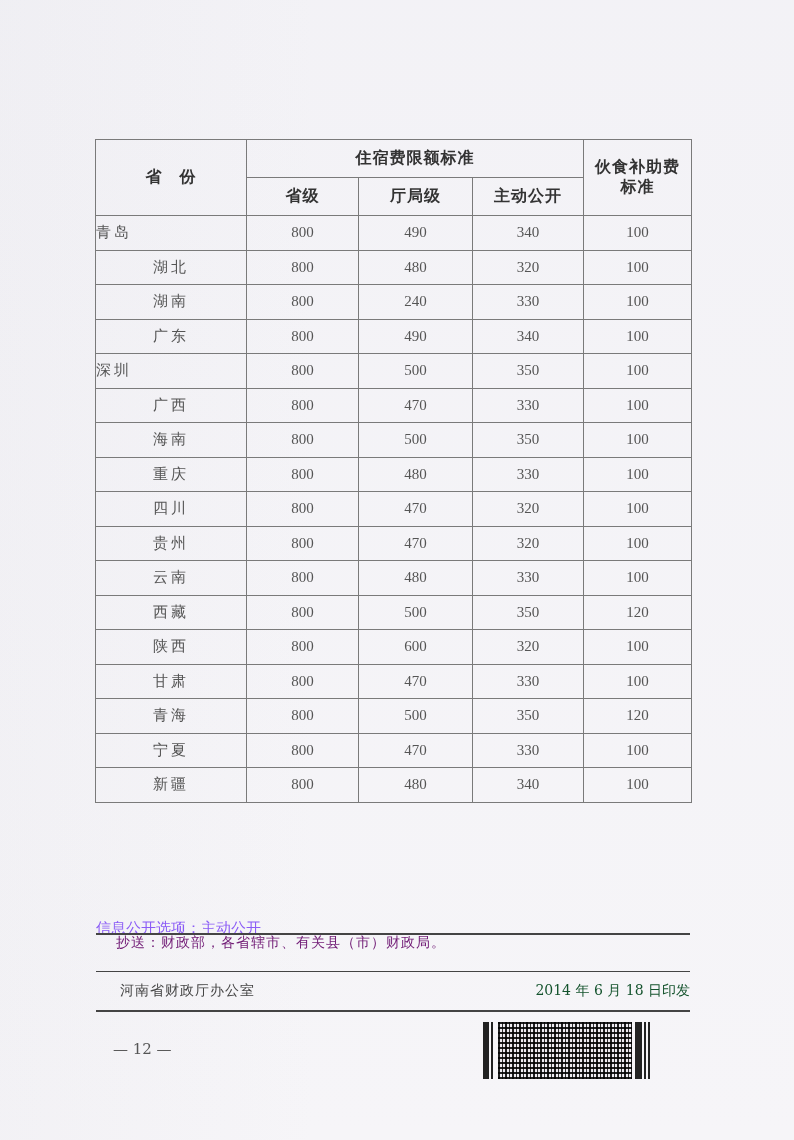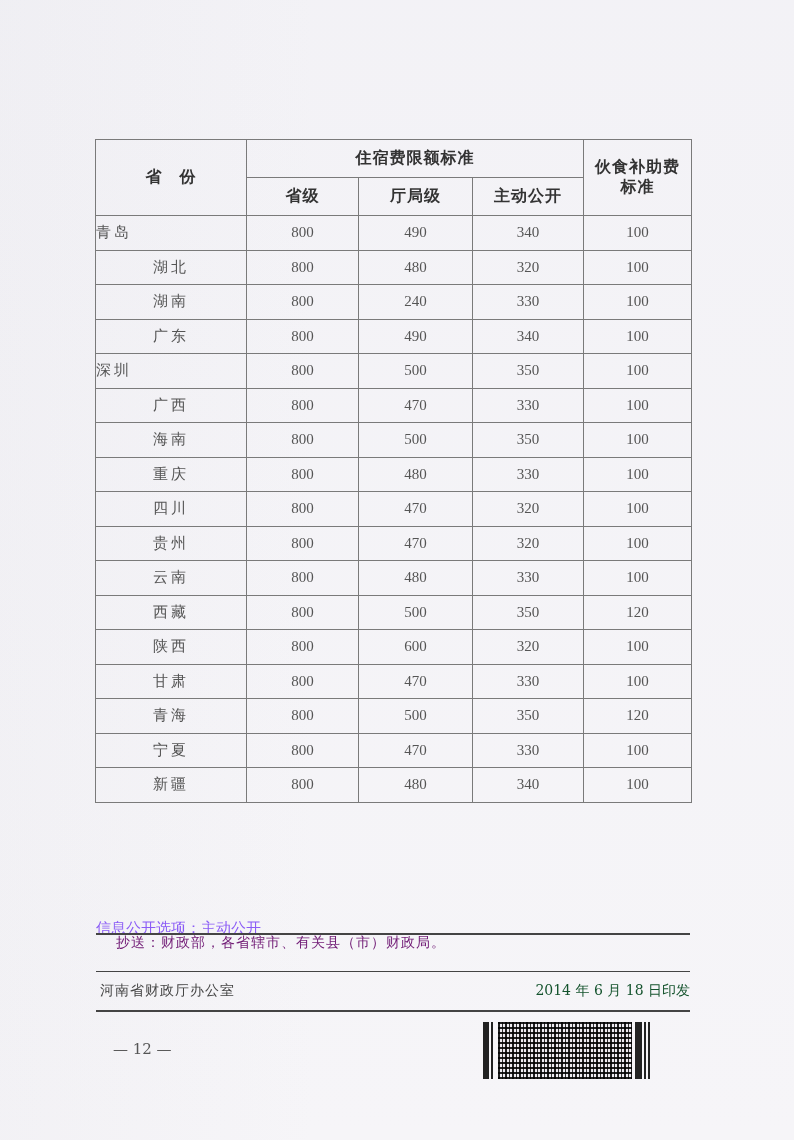--- a/index.html
+++ b/index.html
@@ -37,21 +37,21 @@
   .num { font-family:"Liberation Serif","DejaVu Serif",serif; font-size:16px; }
   .info {
     position:absolute; left:96px; top:903px;
     font-family:"DejaVu Sans","Liberation Sans",sans-serif;
     font-weight:normal; font-size:15px; color:#8b5cf6;margin-top:16px;
   }
   .rule { position:absolute; left:96px; width:594px; background:#444; }
   .cc {
     position:absolute; left:116px; top:934px; font-size:14px; color:#701a75; letter-spacing:1px;font-family:Liberation Mono, monospace;
   }
-  .issuer { position:absolute; left:100px; top:982px; font-size:14px; color:#444; letter-spacing:1px; }
+  .issuer { position:absolute; left:120px; top:982px; font-size:14px; color:#444; letter-spacing:1px; }
   .date { position:absolute; right:104px; top:982px; font-size:14px; color:#14532d; }
   .pageno { position:absolute; left:113px; top:1028px; font-size:15px; color:#555;margin-top:12px; }
   .barcode {
     position:absolute; left:483px; top:1022px; width:167px; height:57px;
     display:flex; align-items:stretch;
   }
   .bar-solid { background:#222; }
   .bar-gap { background:#f6f5f8; }
   .bar-noise {
     flex:1;

